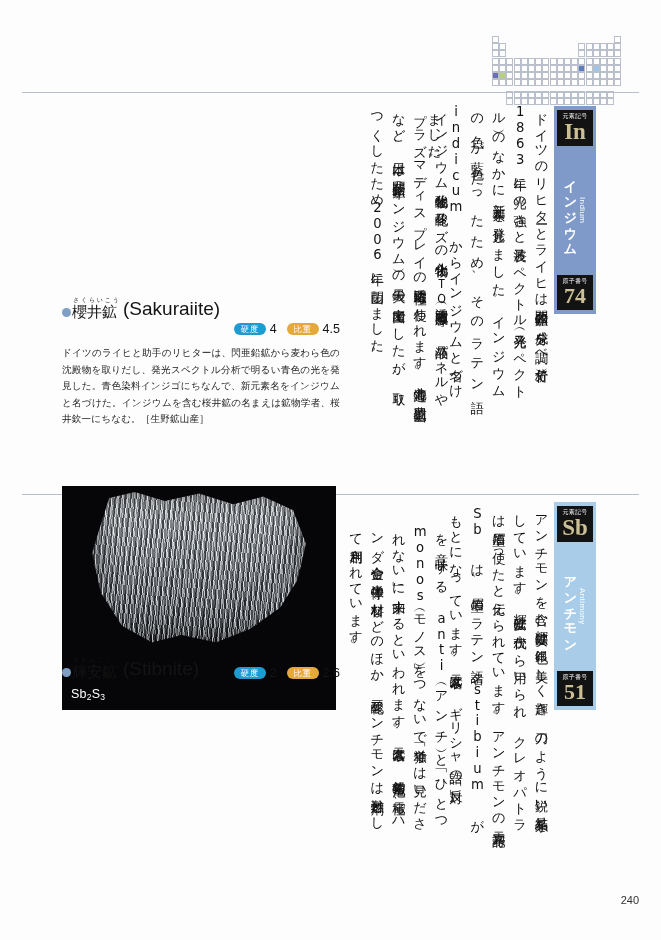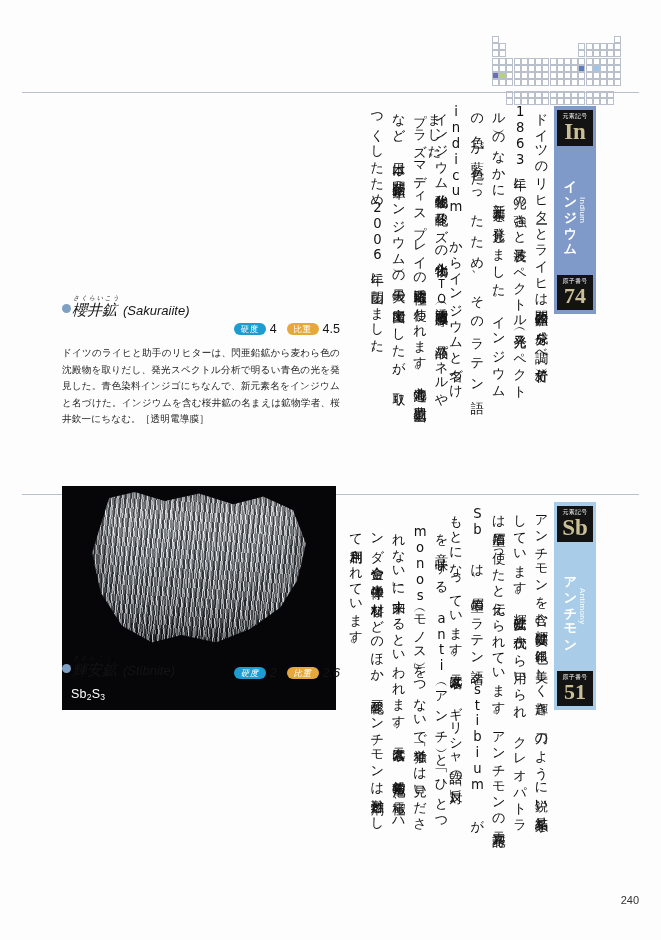--- a/index.html
+++ b/index.html
@@ -103,24 +103,23 @@
   .formula sub{font-size:8.5px;vertical-align:-2px;}
   #formula-sakuraiite{right:8px;bottom:6px;}
   #formula-stibnite{left:9px;bottom:8px;}
 
   
   .caption{position:absolute;left:62px;width:278px;}
   #caption-sakuraiite{top:300px;}
   #caption-stibnite{top:660px;}
 
   .cap-title-row{
-    display:flex;align-items:center;
+    display:flex;align-items:flex-end;
     height:20px;
     position:relative;
-    font-style:italic;
   }
   .bullet{
     width:9px;height:9px;border-radius:50%;
     background:#7f9fc4;
     margin-right:1px;margin-bottom:3px;flex:none;
   }
   .cap-jp{
     position:relative;
     font-family:"DejaVu Serif","Liberation Serif",serif;
     font-size:15px;
@@ -132,21 +131,21 @@
     position:absolute;
     top:-8px;left:1px;
     font-size:6px;
     letter-spacing:1.8px;
     color:#141414;
     font-family:"DejaVu Sans","Liberation Sans",sans-serif;
     white-space:nowrap;
   }
   .cap-en{
     font-family:"Liberation Sans","DejaVu Sans",sans-serif;
-    font-size:13px;
+    font-size:19px;
     color:#141414;
     margin-left:6px;
     white-space:nowrap;
   }
 
   .props{
     position:absolute;right:0;bottom:0;
     display:flex;align-items:center;gap:4px;
     white-space:nowrap;
   }
@@ -410,21 +409,21 @@
         <span>櫻井鉱</span>
       </span>
       <span class="cap-en">(Sakuraiite)</span>
     </div>
     <div class="props" style="position:relative;height:18px;justify-content:flex-end;">
       <span class="prop-chip chip-hardness">硬度</span>
       <span class="prop-val">4</span>
       <span class="prop-chip chip-gravity">比重</span>
       <span class="prop-val">4.5</span>
     </div>
-    <div class="cap-body">ドイツのライヒと助手のリヒターは、閃亜鉛鉱から麦わら色の沈殿物を取りだし、発光スペクトル分析で明るい青色の光を発見した。青色染料インジゴにちなんで、新元素名をインジウムと名づけた。インジウムを含む桜井鉱の名まえは鉱物学者、桜井欽一にちなむ。［透明電導膜］</div>
+    <div class="cap-body">ドイツのライヒと助手のリヒターは、閃亜鉛鉱から麦わら色の沈殿物を取りだし、発光スペクトル分析で明るい青色の光を発見した。青色染料インジゴにちなんで、新元素名をインジウムと名づけた。インジウムを含む桜井鉱の名まえは鉱物学者、桜井欽一にちなむ。［生野鉱山産］</div>
   </div>
 
   <div class="photo" id="photo-stibnite">
     <div class="rock-b"></div>
     <div class="formula" id="formula-stibnite"><span>Sb</span><sub>2</sub><span>S</span><sub>3</sub></div>
   </div>
 
   <div class="caption" id="caption-stibnite">
     <div class="cap-title-row">
       <span class="bullet"></span>

